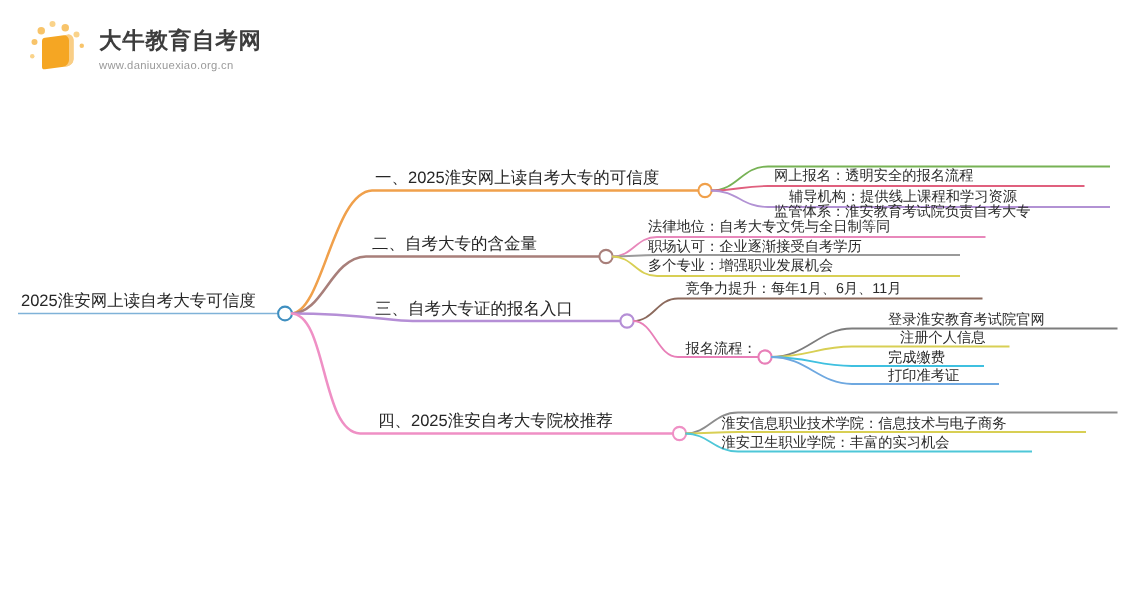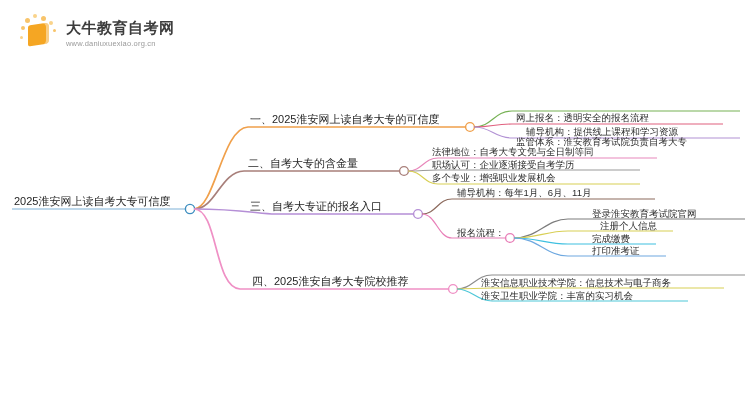--- a/index.html
+++ b/index.html
@@ -141,21 +141,21 @@
   <div class="node-label node-l2" style="left:516px; top:100px;margin-top:37px;">监管体系：淮安教育考试院负责自考大专</div>
   <div class="node-label node-l2" style="left:516px; top:113px;">网上报名：透明安全的报名流程</div>
   <div class="node-label node-l2" style="left:516px; top:127px;padding-left:10px;">辅导机构：提供线上课程和学习资源</div>
 
   <div class="node-label node-l1" style="left:248px; top:158px;">二、自考大专的含金量</div>
   <div class="node-label node-l2" style="left:432px; top:147px;">法律地位：自考大专文凭与全日制等同</div>
   <div class="node-label node-l2" style="left:432px; top:160px;">职场认可：企业逐渐接受自考学历</div>
   <div class="node-label node-l2" style="left:432px; top:173px;">多个专业：增强职业发展机会</div>
 
   <div class="node-label node-l1" style="left:250px; top:201px;">三、自考大专证的报名入口</div>
-  <div class="node-label node-l2" style="left:457px; top:188px;">辅导机构：每年1月、6月、11月</div>
+  <div class="node-label node-l2" style="left:457px; top:188px;">竞争力提升：每年1月、6月、11月</div>
   <div class="node-label node-l2" style="left:457px; top:228px;">报名流程：</div>
   <div class="node-label node-l3" style="left:592px; top:209px;">登录淮安教育考试院官网</div>
   <div class="node-label node-l3" style="left:600px; top:221px;text-align:center;">注册个人信息</div>
   <div class="node-label node-l3" style="left:592px; top:234px;">完成缴费</div>
   <div class="node-label node-l3" style="left:592px; top:246px;">打印准考证</div>
 
   <div class="node-label node-l1" style="left:252px; top:276px;">四、2025淮安自考大专院校推荐</div>
   <div class="node-label node-l2" style="left:481px; top:278px;">淮安信息职业技术学院：信息技术与电子商务</div>
   <div class="node-label node-l2" style="left:481px; top:291px;">淮安卫生职业学院：丰富的实习机会</div>
 

